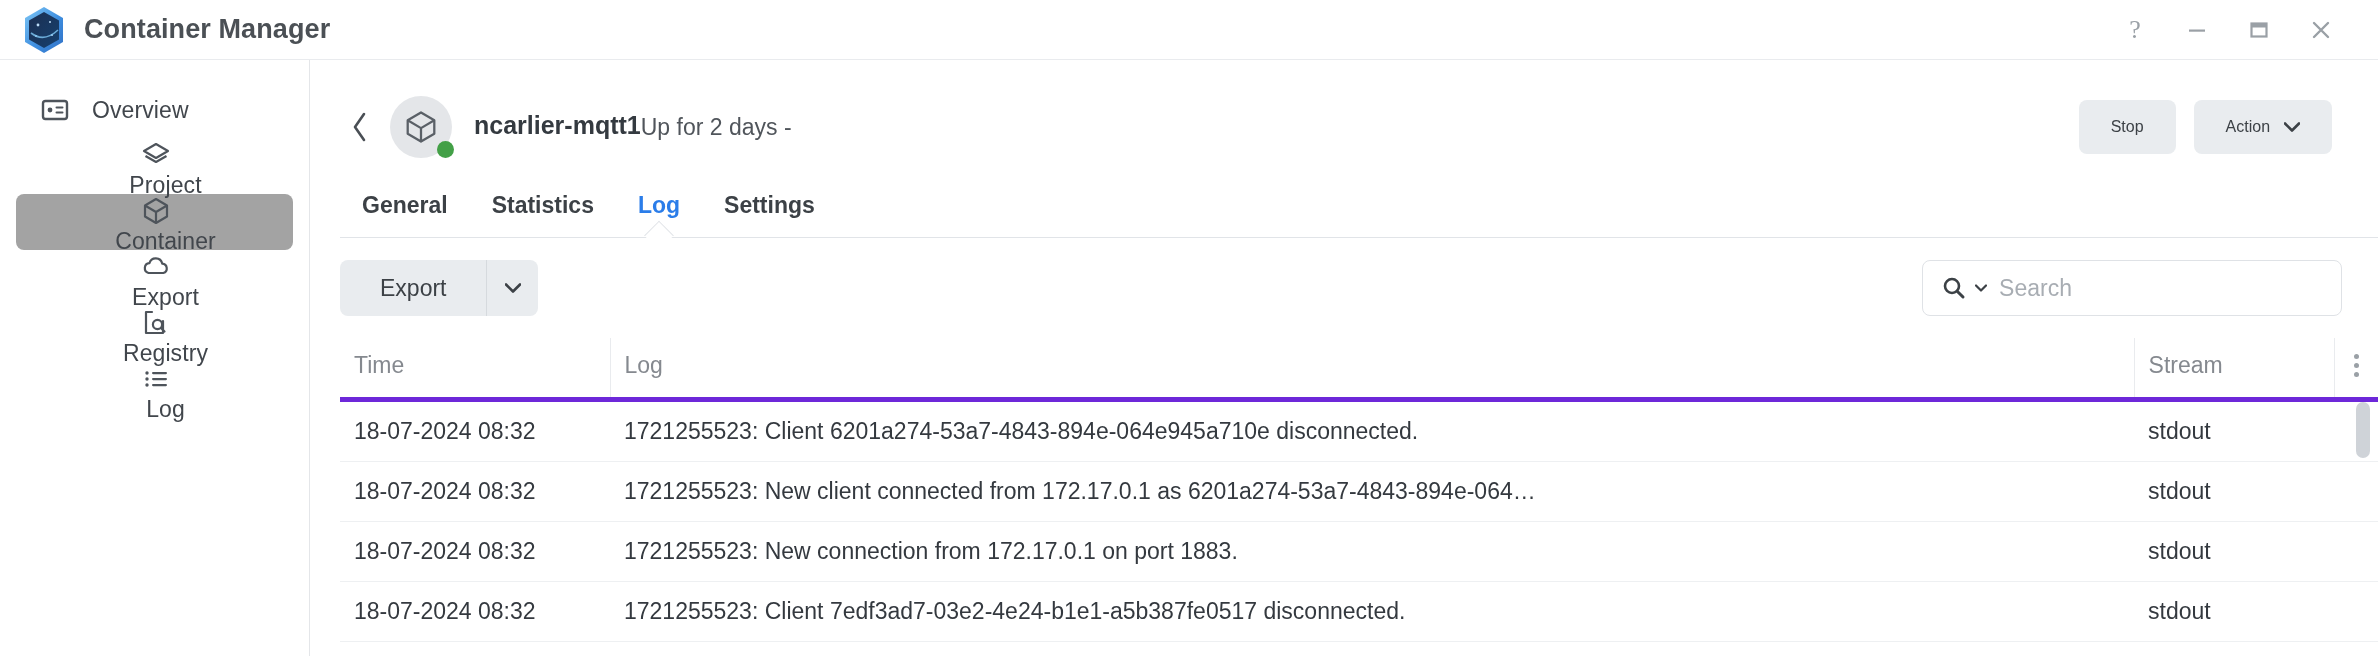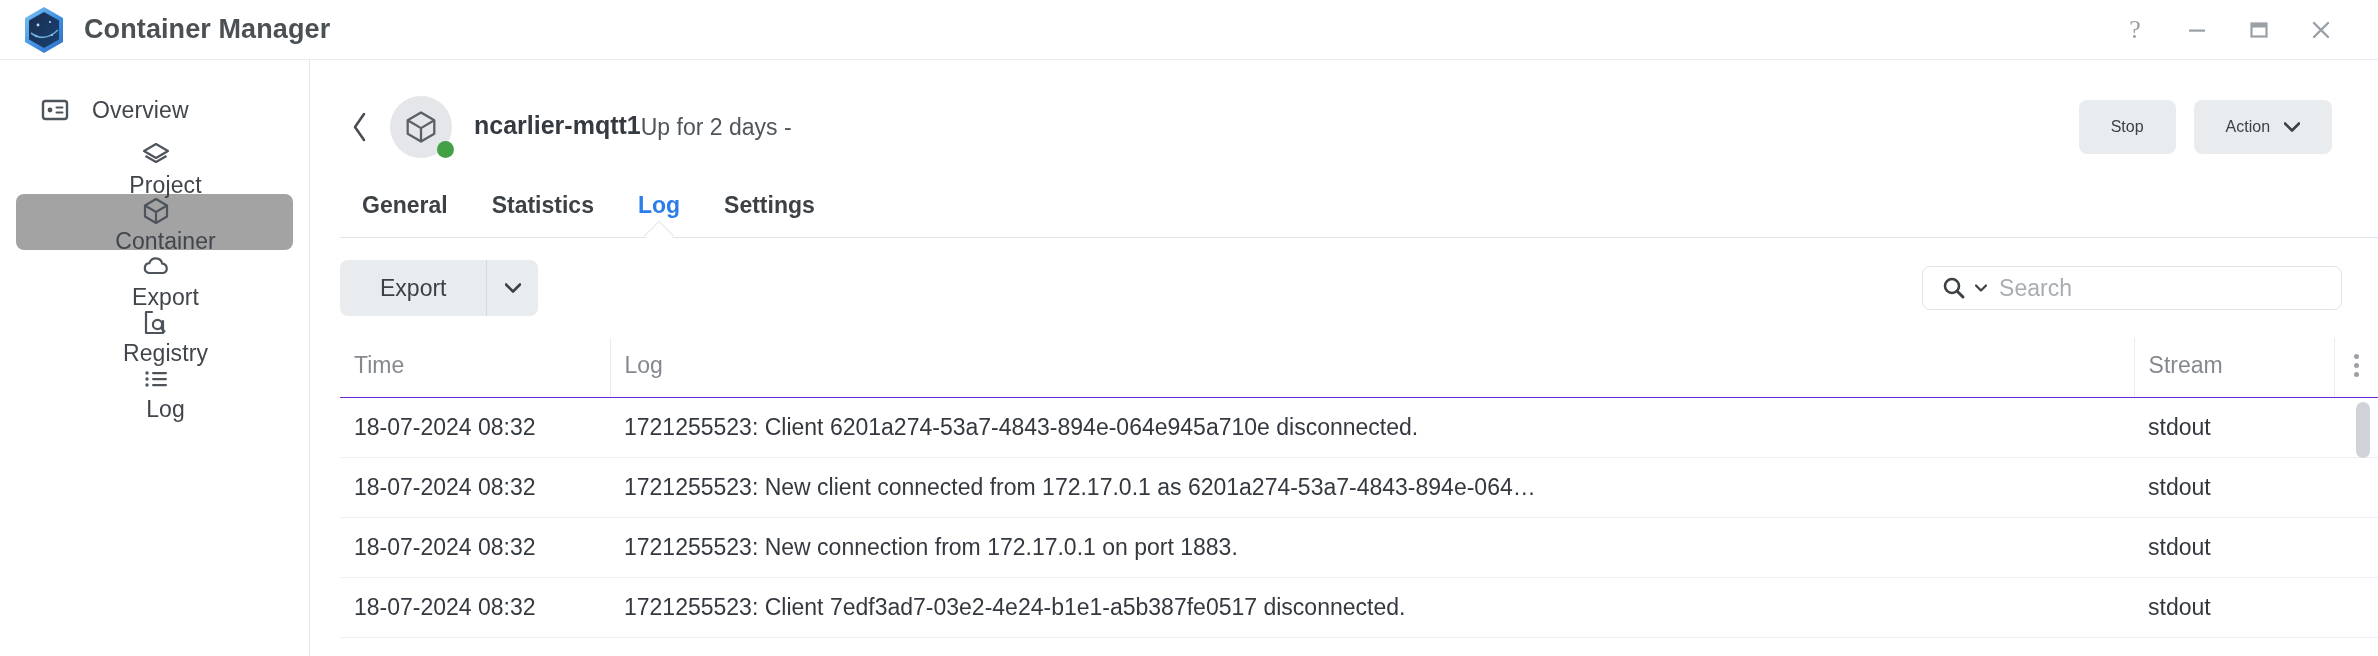--- a/index.html
+++ b/index.html
@@ -155,41 +155,41 @@
     background: #e9ecef; border: none;
     border-left: 1px solid #d6dade;
     border-radius: 0 8px 8px 0;
     width: 52px; cursor: pointer;
     display:flex; align-items:center; justify-content:center;
     color:#3c4146;
   }
   .toolbar-spacer { flex: 1 1 auto; }
   .search-box {
     display: flex; align-items: center;
-    width: 420px; height: 44px;
+    width: 420px; height: 56px;
     border: 1px solid #dfe2e6; border-radius: 8px;
     background: #fff; padding: 0 16px 0 18px;
   }
   .search-box .sico { display:flex; align-items:center; color:#3c4146; margin-right: 6px;}
   .search-box .scaret { margin: 0 12px 0 2px; color:#3c4146; display:flex; align-items:center;}
   .search-box input {
     flex: 1 1 auto; border: none; outline: none;
     font-size: 23px; color: #3c4146; background: transparent;
     font-family: "Liberation Sans", sans-serif;
   }
   .search-box input::placeholder { color: #a8adb3; }
 
   
   .table-wrap { flex: 1 1 auto; min-height: 0; position: relative; overflow: hidden; padding-left: 30px;}
   table.logtbl { width: calc(100% - 0px); border-collapse: collapse; table-layout: fixed; }
   table.logtbl th {
     text-align: left; font-weight: 400;
     font-size: 23px; color: #85898f;
     padding: 14px 0 18px 14px;
-    border-bottom: 1px solid #6d28d9;
+    border-bottom: 5px solid #6d28d9;
     border-right: 1px solid #e9ebee;
     background: #fff;
     vertical-align: middle;
   }
   table.logtbl th.col-opts { border-right: none; width: 44px; padding-left:0; }
   table.logtbl td {
     font-size: 23px; color: #34393f;
     padding: 16px 0 16px 14px;
     border-bottom: 1px solid #eef0f2;
     white-space: nowrap; overflow: hidden; text-overflow: ellipsis;

